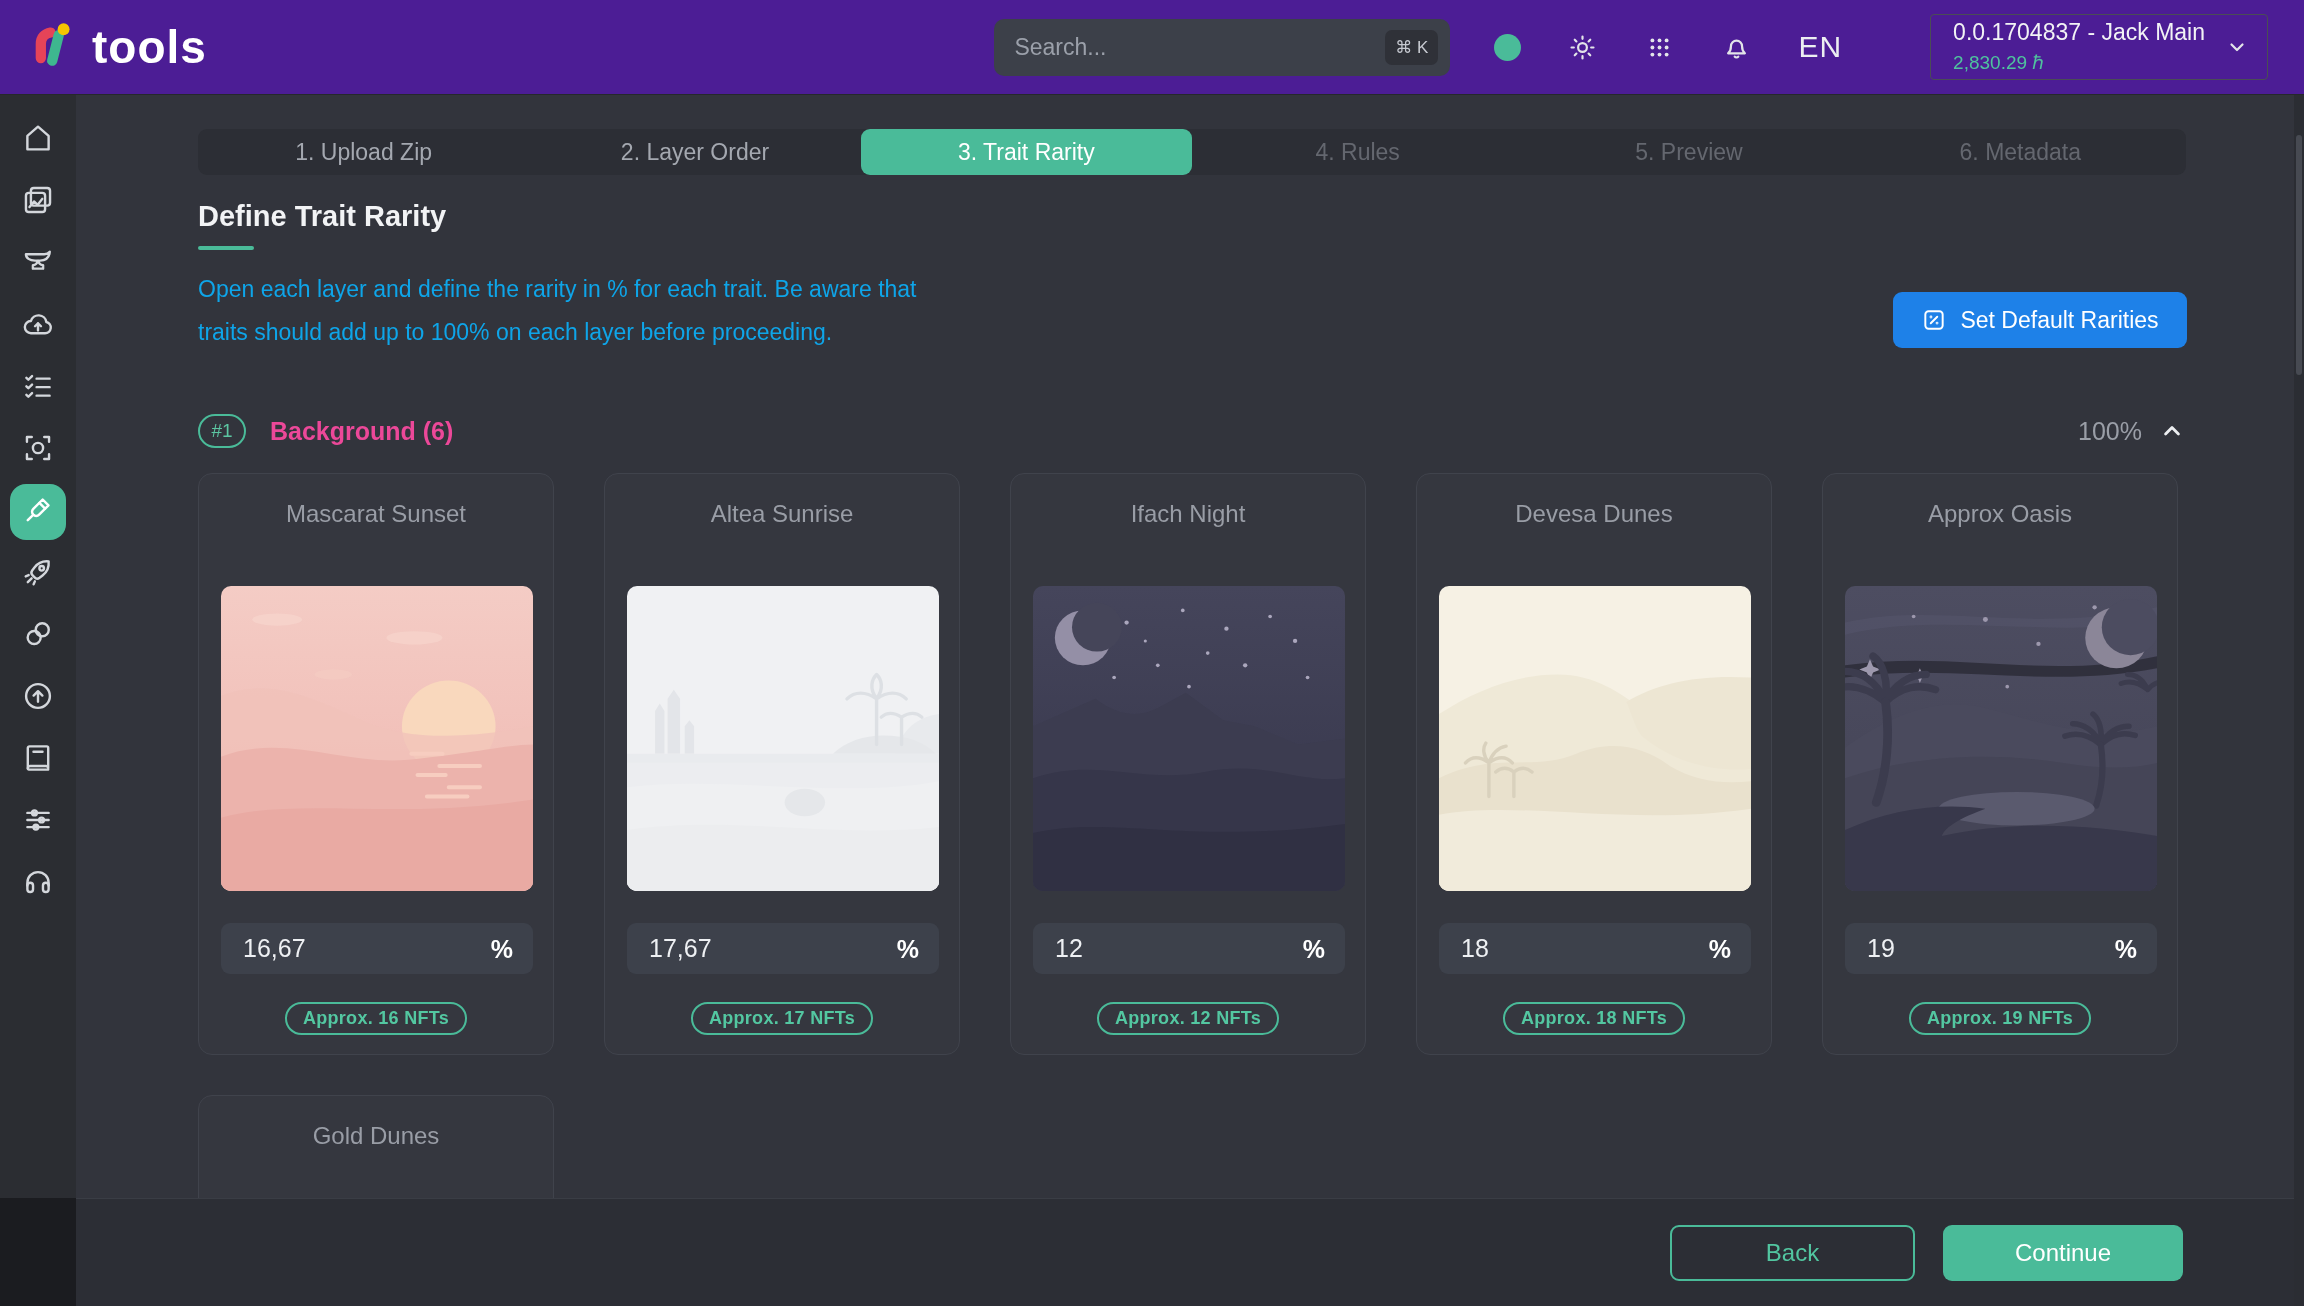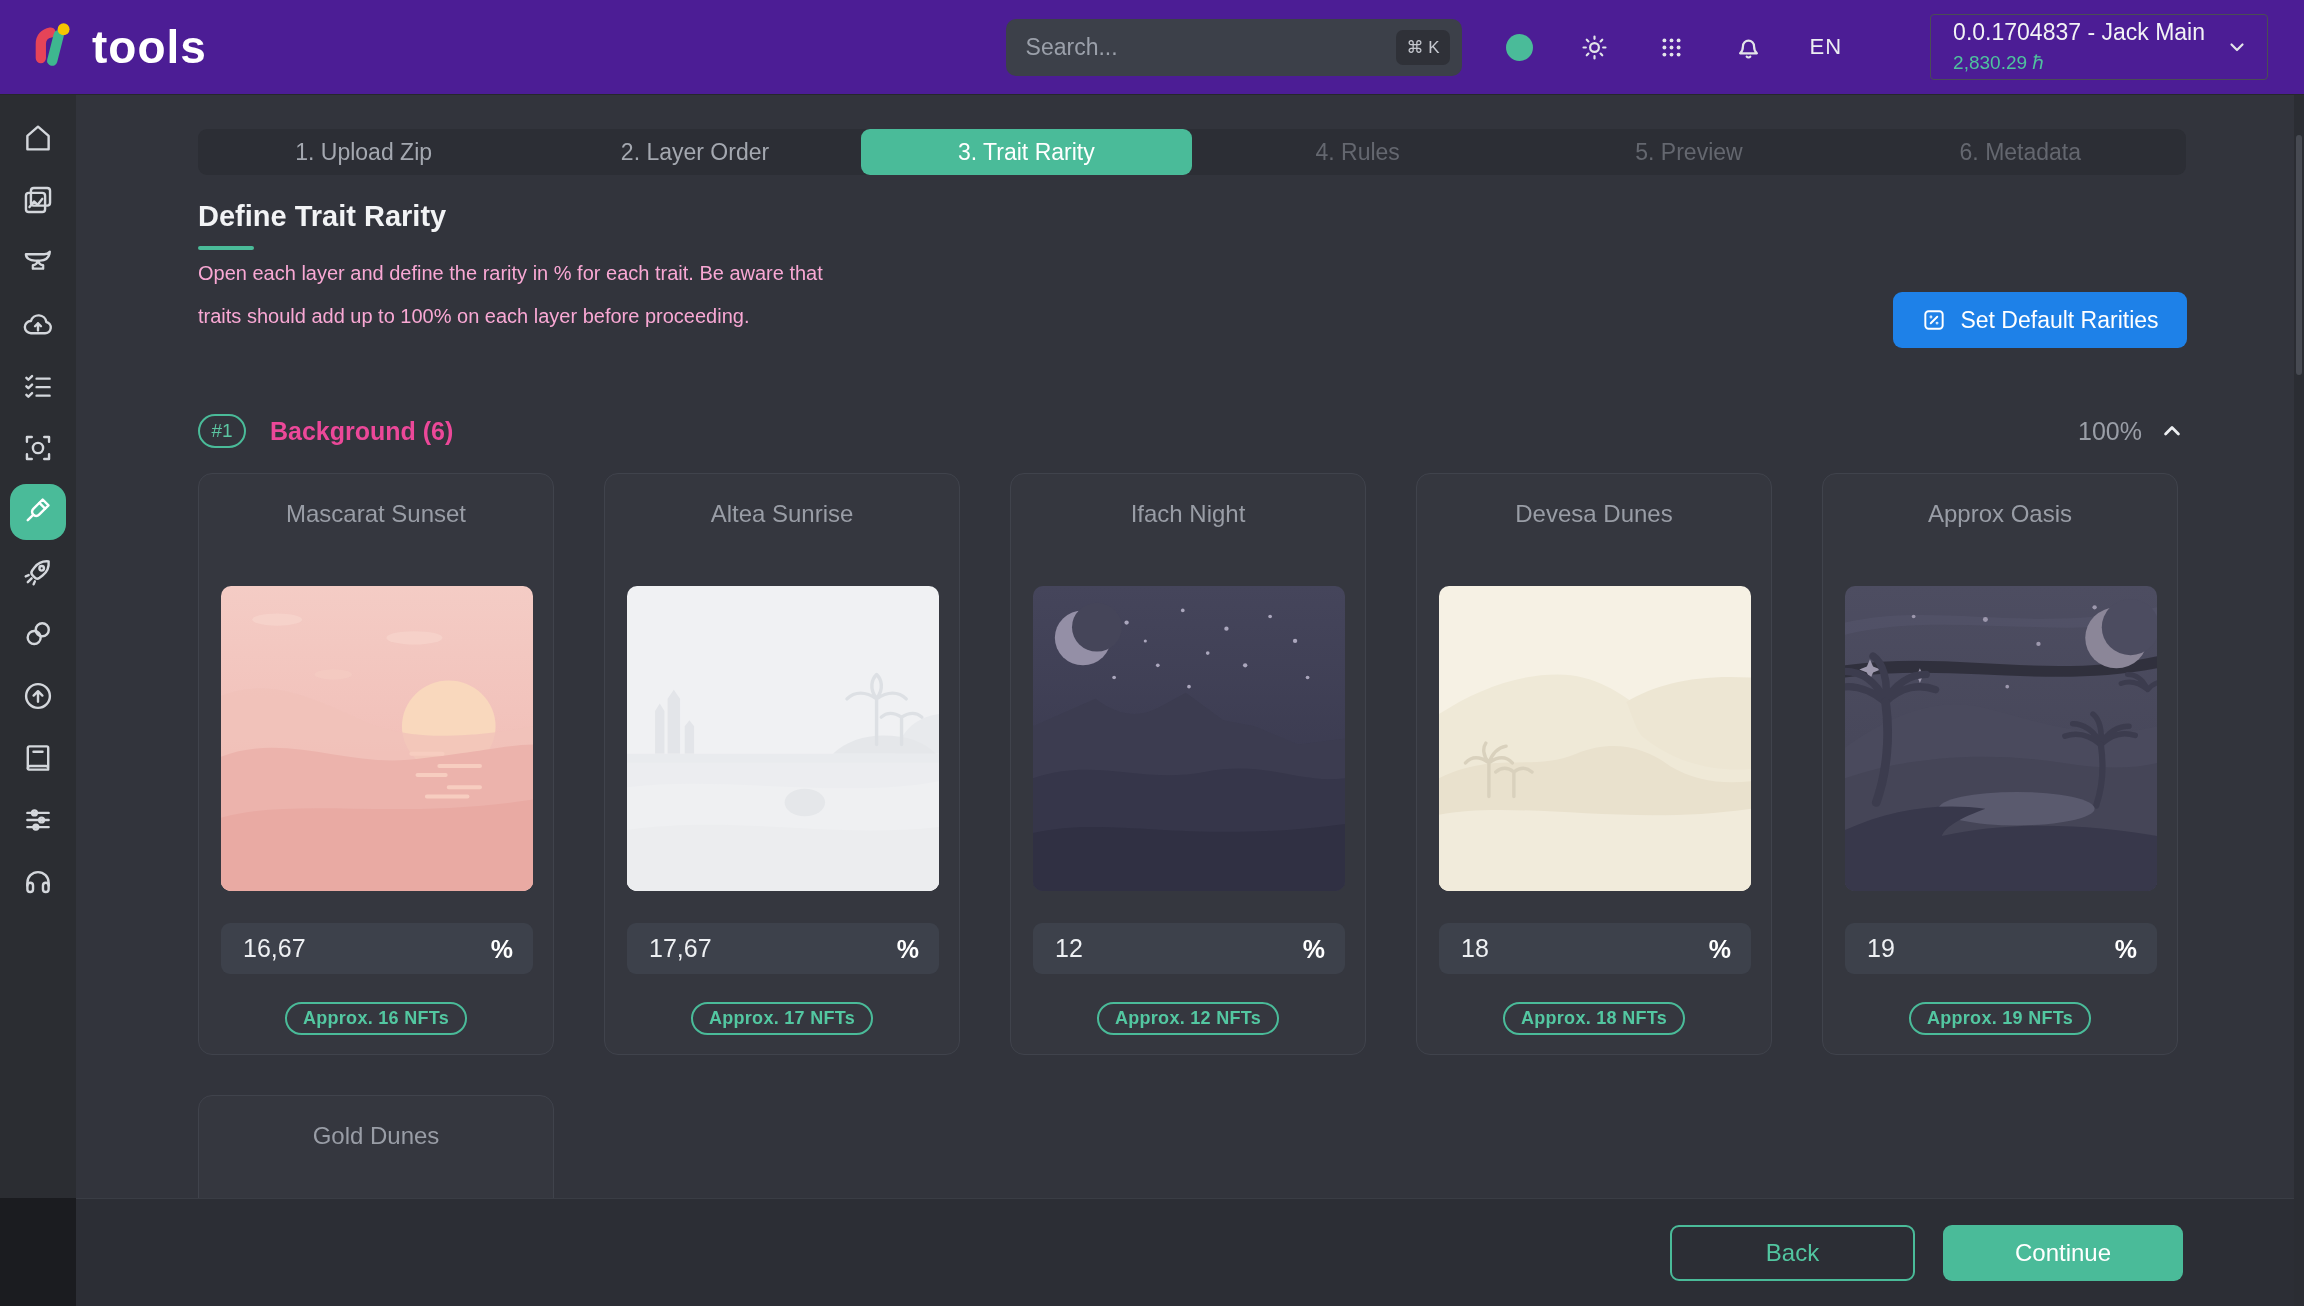--- a/index.html
+++ b/index.html
@@ -18,21 +18,21 @@
   .searchbox input{flex:1;height:100%;background:transparent;border:none;outline:none;
     color:#e8eaee;font-size:23px;padding:0 20px;font-family:"Liberation Sans",sans-serif;}
   .searchbox input::placeholder{color:#9ba0aa;}
   .kbd{margin-right:12px;background:#2f3138;border-radius:7px;padding:7px 10px;font-size:17px;
     color:#c6c9d0;white-space:nowrap;}
   .top-group{display:flex;align-items:center;gap:46px;margin-left:44px;}
   .green-dot{width:27px;height:27px;border-radius:50%;background:#4abb99;}
   .tb-icon{width:31px;height:31px;}
   .tb-icon svg{width:100%;height:100%;stroke:#e3e5e9;fill:none;stroke-width:1.7;
     stroke-linecap:round;stroke-linejoin:round;}
-  .lang{font-size:22px;color:#eceef1;letter-spacing:1px;cursor:pointer;}
+  .lang{font-size:30px;color:#eceef1;letter-spacing:1px;cursor:pointer;}
   .account{margin-left:42px;border:1px solid #4a4d55;border-radius:4px;height:64px;
     display:flex;align-items:center;padding:0 18px 0 22px;gap:20px;cursor:pointer;}
   .acc-name{font-size:23px;color:#f2f3f5;}
   .acc-bal{font-size:19px;color:#4fc39e;margin-top:3px;}
   .chev{width:24px;height:24px;}
   .chev svg{width:100%;height:100%;stroke:#e3e5e9;fill:none;stroke-width:2.2;
     stroke-linecap:round;stroke-linejoin:round;}
 
   
   .sidebar{position:absolute;left:0;top:95px;width:76px;height:1211px;background:#2b2d32;
@@ -47,21 +47,21 @@
   .stepper{position:absolute;left:198px;top:129px;width:1988px;height:46px;background:#2c2e35;
     border-radius:9px;display:flex;}
   .step{flex:1;display:flex;align-items:center;justify-content:center;font-size:23px;
     color:#64676f;cursor:pointer;border-radius:9px;}
   .step.done{color:#a4a8b0;}
   .step.active{background:#4abb99;color:#ffffff;}
 
   
   .page-title{position:absolute;left:198px;top:200px;font-size:29px;font-weight:700;color:#f2f3f5;}
   .title-underline{position:absolute;left:198px;top:246px;width:56px;height:4px;background:#4abb99;border-radius:2px;}
-  .desc{position:absolute;left:198px;top:252px;font-size:20px;color:#f9a8d4;line-height:43px;}
+  .desc{position:absolute;left:198px;top:268px;font-size:23px;color:#0ea5e9;line-height:43px;}
   .btn-blue{position:absolute;left:1893px;top:292px;width:294px;height:56px;background:#1e81e8;
     border:none;border-radius:9px;color:#ffffff;font-size:23px;display:flex;align-items:center;
     justify-content:center;gap:13px;cursor:pointer;font-family:"Liberation Sans",sans-serif;}
   .btn-blue svg{width:26px;height:26px;stroke:#ffffff;fill:none;stroke-width:1.8;
     stroke-linecap:round;stroke-linejoin:round;}
 
   
   .layer-row{position:absolute;left:198px;top:408px;width:1988px;height:46px;display:flex;align-items:center;}
   .idx-pill{min-width:48px;height:34px;border:2px solid #4abb99;border-radius:18px;color:#5cc6a2;
     font-size:19px;display:flex;align-items:center;justify-content:center;padding:0 8px;box-sizing:border-box;}

